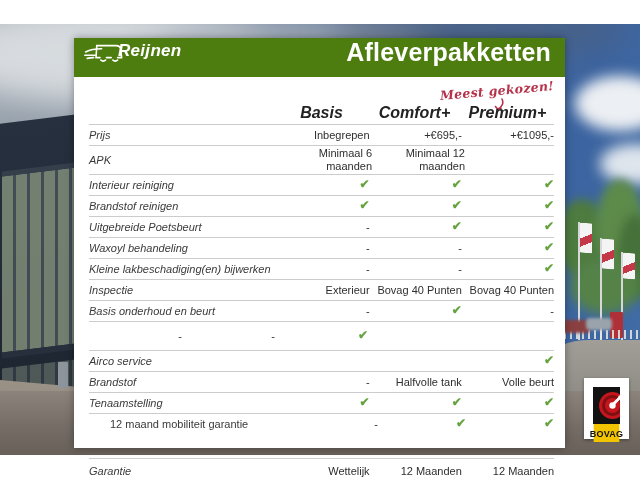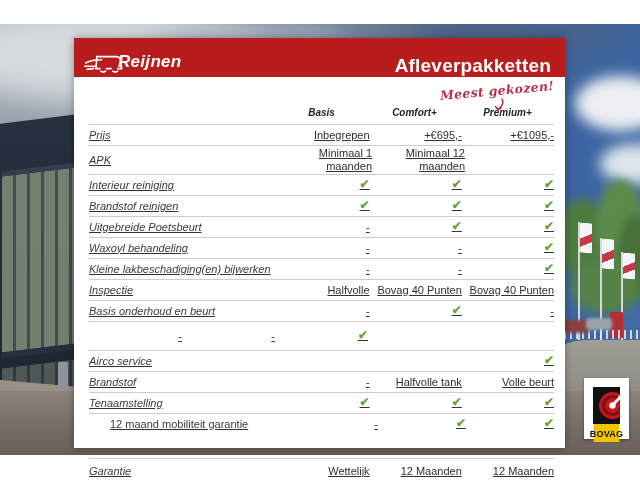--- a/index.html
+++ b/index.html
@@ -74,43 +74,43 @@
     position:absolute;left:550px;top:316px;width:90px;height:118px;
     background:linear-gradient(180deg,#a19e98 0%,#908d87 45%,#7c7771 100%);
     border-top-left-radius:40px 18px;
   }
   
   .card{
     position:absolute;left:74px;top:38px;width:491px;height:410px;background:#ffffff;
     box-shadow:0 0 8px rgba(0,0,0,.35);
   }
   .card-header{
-    height:39px;background:#b91c1c;display:flex;align-items:flex-end;
+    height:39px;background:#4d7c0f;display:flex;align-items:flex-start;
     justify-content:space-between;padding:0 14px 0 10px;
   }
   .brand{display:flex;align-items:center;color:#fff;}
   .brand svg{width:48px;height:28px;display:block;}
   .brand-name{
     font-style:italic;font-weight:bold;font-size:17px;letter-spacing:.3px;
     margin-left:-14px;margin-top:-2px;
   }
-  .card-title{color:#fff;font-weight:bold;font-size:19px;letter-spacing:.2px;}
+  .card-title{color:#fff;font-weight:bold;font-size:25px;letter-spacing:.2px;}
   
   .annotation{
     position:absolute;left:356px;top:45px;width:134px;text-align:center;
     color:#b5324a;font-family:"DejaVu Serif",serif;font-style:italic;
     font-size:12.5px;font-weight:bold;transform:rotate(-5deg);letter-spacing:.3px;
   }
   .annotation-arrow{position:absolute;left:417px;top:60px;width:14px;height:15px;}
   
   .pkg-table{position:absolute;left:15px;right:11px;top:63px;font-size:11px;color:#333;}
-  .thead{display:flex;height:23px;align-items:center;font-weight:bold;font-style:italic;font-size:10px;color:#222;}
+  .thead{display:flex;height:23px;align-items:center;font-weight:bold;font-style:italic;font-size:16px;color:#222;}
   .col-label{width:40%;}
   .col-val{width:20%;text-align:center;}
-  .row{display:flex;border-top:1px solid #cccccc;min-height:20px;align-items:center;text-decoration:underline;}
+  .row{display:flex;border-top:1px solid #cccccc;min-height:20px;align-items:center;}
   .row.tall{min-height:28px;}
   .row.last{min-height:24px;margin-top:24px;}
   .label{width:40%;font-style:italic;padding-right:4px;line-height:1.15;color:#3a3a3a;}
   .label.upright{font-style:normal;margin-left:21px;}
   .val{width:20%;text-align:right;line-height:1.15;color:#2e2e2e;}
   .check{color:#64a33e;font-weight:bold;font-size:12px;}
   
   .bovag{
     position:absolute;left:584px;top:378px;width:45px;height:61px;background:#fff;
     padding:9px;box-sizing:border-box;box-shadow:0 1px 3px rgba(0,0,0,.4);
@@ -192,21 +192,21 @@
     </div>
     <div>
         <div class="row">
           <div class="label">Prijs</div>
           <div class="val">Inbegrepen</div>
           <div class="val">+€695,-</div>
           <div class="val">+€1095,-</div>
         </div>
         <div class="row tall">
           <div class="label">APK</div>
-          <div class="val">Minimaal 1 maanden</div>
+          <div class="val">Minimaal 6 maanden</div>
           <div class="val">Minimaal 12 maanden</div>
         </div>
         <div class="row">
           <div class="label">Interieur reiniging</div>
           <div class="val"><span class="check">✔</span></div>
           <div class="val"><span class="check">✔</span></div>
           <div class="val"><span class="check">✔</span></div>
         </div>
         <div class="row">
           <div class="label">Brandstof reinigen</div>
@@ -227,21 +227,21 @@
           <div class="val"><span class="check">✔</span></div>
         </div>
         <div class="row">
           <div class="label">Kleine lakbeschadiging(en) bijwerken</div>
           <div class="val">-</div>
           <div class="val">-</div>
           <div class="val"><span class="check">✔</span></div>
         </div>
         <div class="row">
           <div class="label">Inspectie</div>
-          <div class="val">Halfvolle</div>
+          <div class="val">Exterieur</div>
           <div class="val">Bovag 40 Punten</div>
           <div class="val">Bovag 40 Punten</div>
         </div>
         <div class="row">
           <div class="label">Basis onderhoud en beurt</div>
           <div class="val">-</div>
           <div class="val"><span class="check">✔</span></div>
           <div class="val">-</div>
         </div>
         <div class="row tall">

